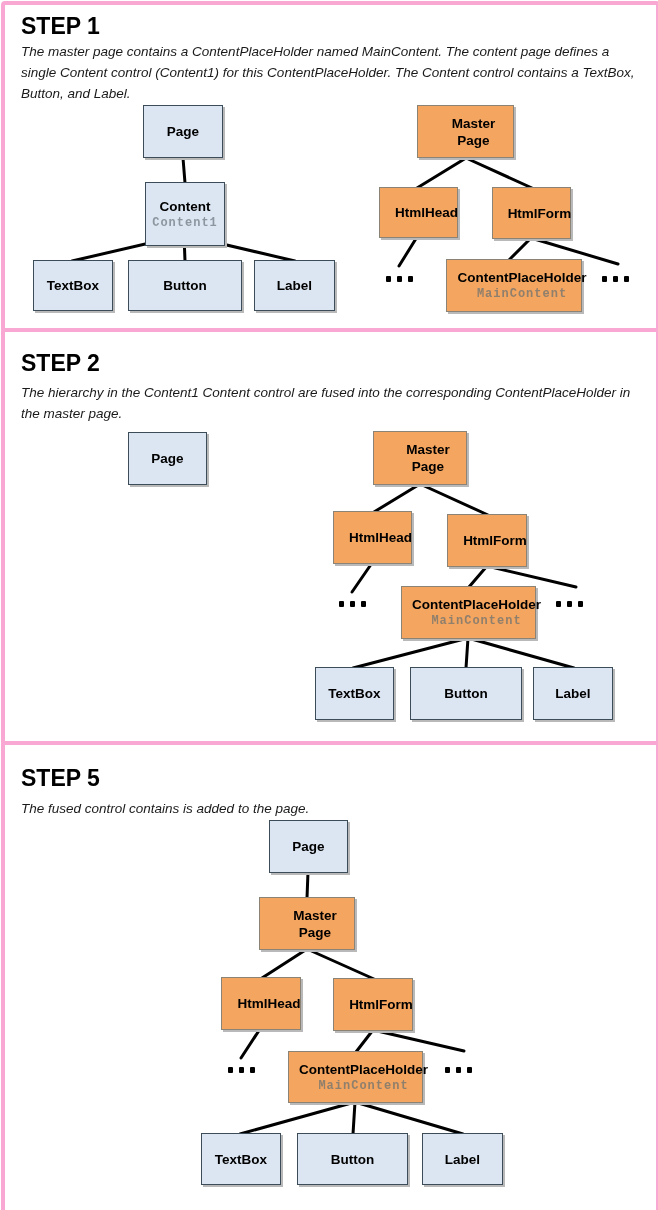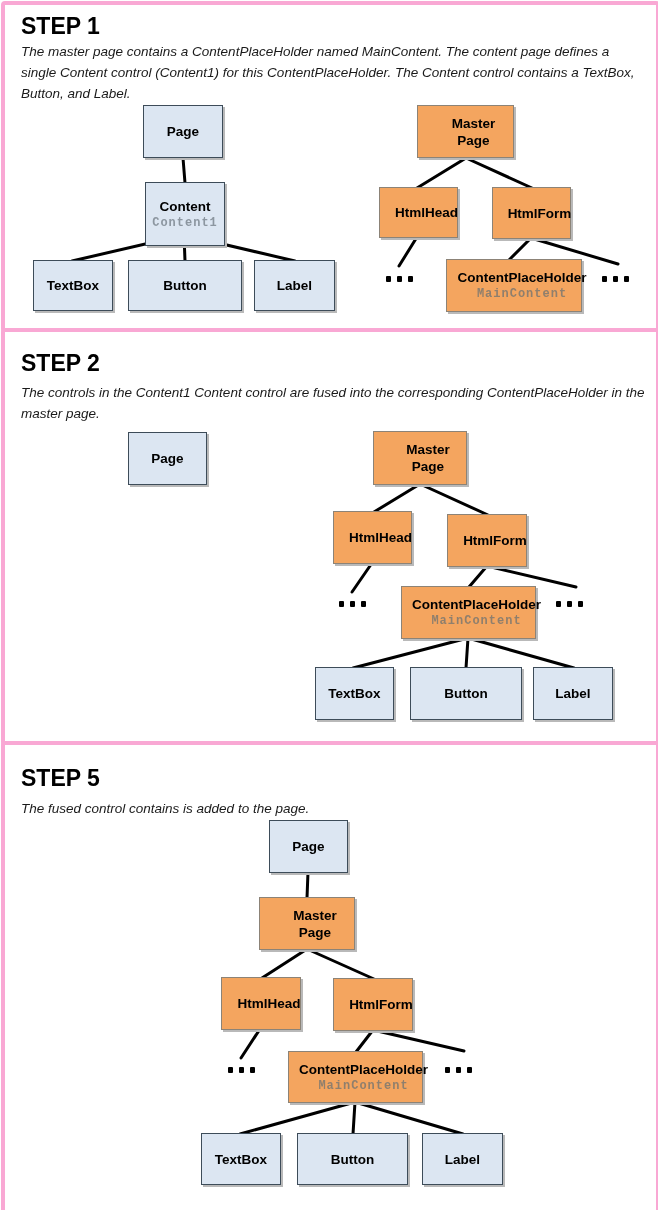--- a/index.html
+++ b/index.html
@@ -97,21 +97,21 @@
 </head>
 <body>
 
 <section class="panel" id="p1" style="top: 1px; height: 324px;">
   <h2 class="panel-title">STEP 1</h2>
   <p class="panel-desc">The master page contains a ContentPlaceHolder named MainContent. The content page defines a single Content control (Content1) for this ContentPlaceHolder. The Content control contains a TextBox, Button, and Label.</p>
 </section>
 
 <section class="panel" id="p2" style="top: 328px; height: 410px;">
   <h2 class="panel-title">STEP 2</h2>
-  <p class="panel-desc">The controls in the Content1 Content control are fused into the corresponding ContentPlaceHolder in the master page.</p>
+  <p class="panel-desc">The hierarchy in the Content1 Content control are fused into the corresponding ContentPlaceHolder in the master page.</p>
 </section>
 
 <section class="panel" id="p3" style="top: 741px; height: 466px;">
   <h2 class="panel-title">STEP 5</h2>
   <p class="panel-desc">The fused control contains is added to the page.</p>
 </section>
 
 <svg id="edge-layer" xmlns="http://www.w3.org/2000/svg">
     <line x1="183" y1="158" x2="185" y2="183" stroke="#000000" stroke-width="3" stroke-linecap="round"></line>
     <line x1="184" y1="235" x2="72" y2="261" stroke="#000000" stroke-width="3" stroke-linecap="round"></line>

